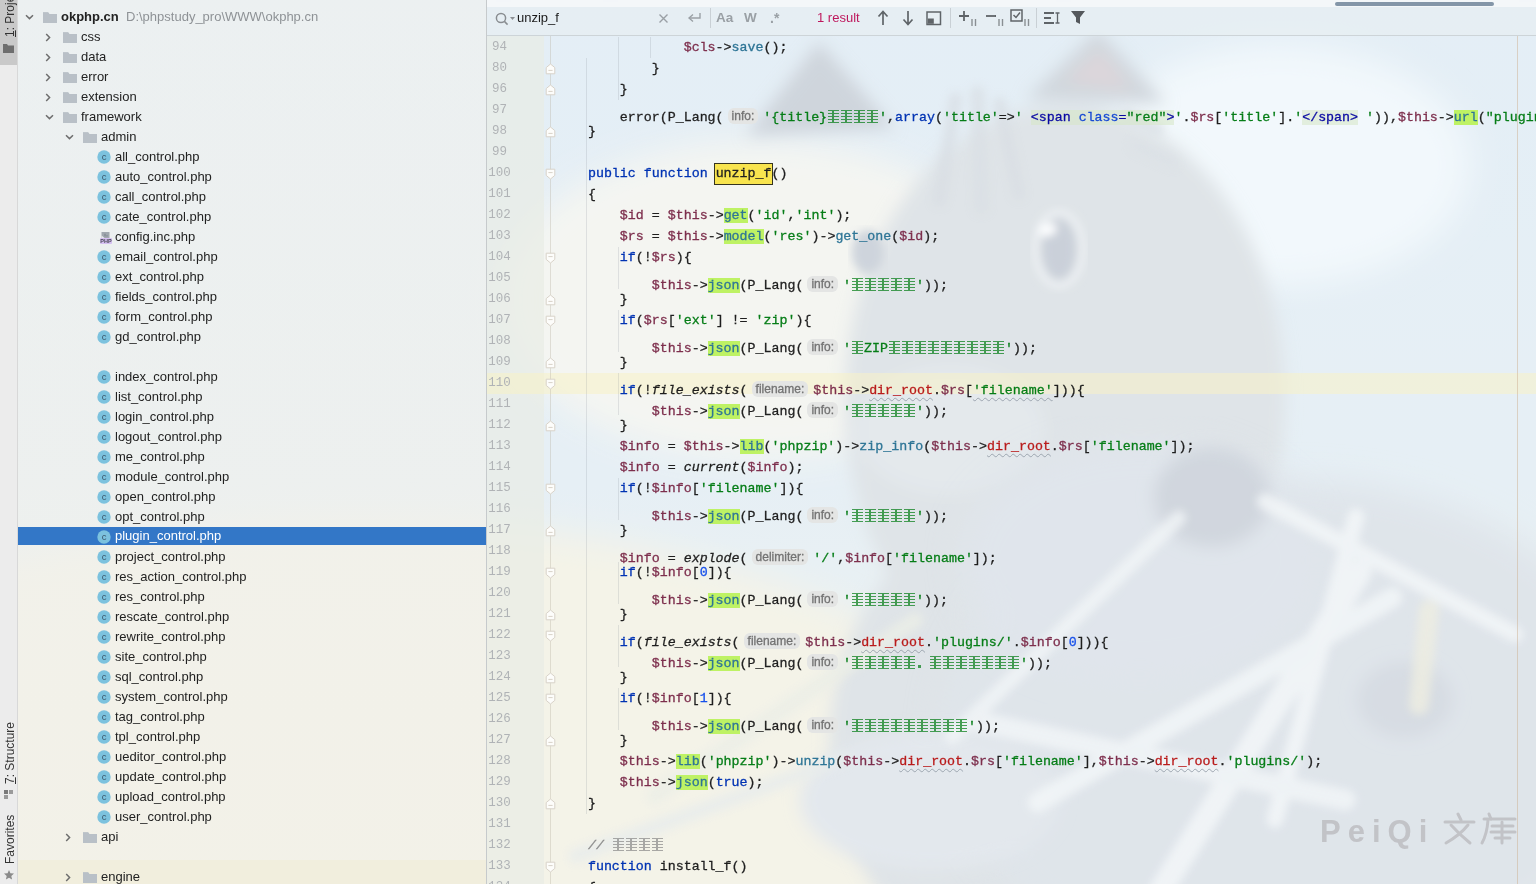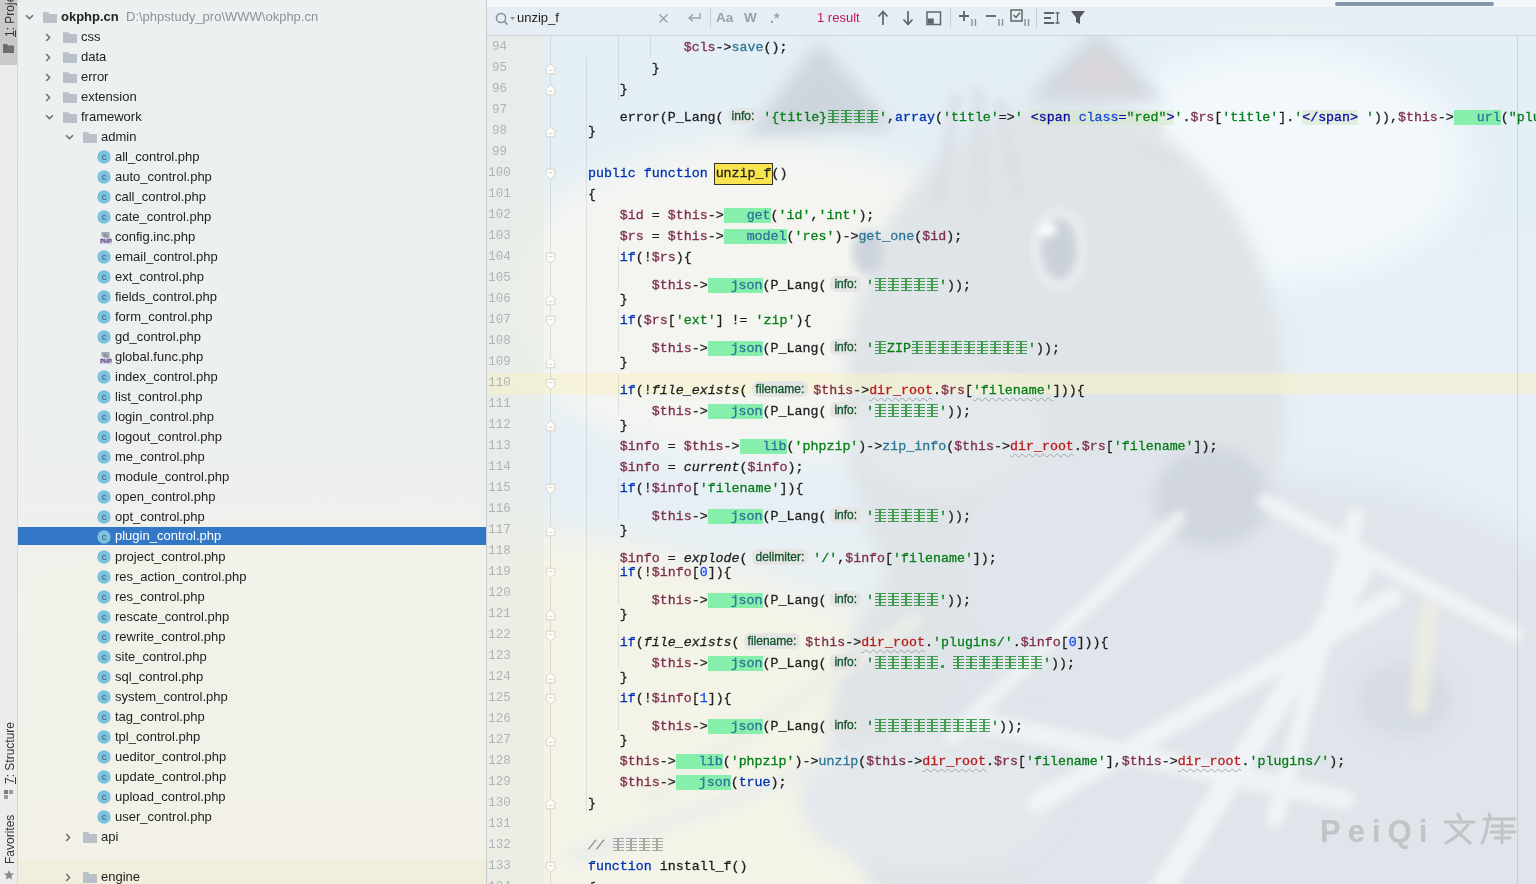--- a/index.html
+++ b/index.html
@@ -17,31 +17,31 @@
 #nums { position:absolute; left:0; top:1px; width:27px; text-align:right; color:#b0b3b6;
         font-family:"Liberation Mono",monospace; font-size:12.5px; }
 #nums div { height:21px; line-height:21px;text-align:center; }
 #code { position:absolute; left:70px; top:1px; font-family:"Liberation Mono",monospace; font-size:13.3px;
         color:#1f1f1f; white-space:pre; -webkit-text-stroke:0.3px; }
 .cl { height:21px; line-height:21px; }
 .k { color:#0033b3; }
 .s { color:#067d17; }
 .v { color:#7d2f4d; }
 .m { color:#2e7596; }
-.mh { color:#2e7596; background:#86efac;padding-left:23px; }
+.mh { color:#2e7596; background:#bef264; }
 .f { color:#b91c1c; text-decoration:underline wavy rgba(150,160,170,0.9) 1px; text-underline-offset:3px; }
 .wv { text-decoration:underline wavy rgba(150,160,170,0.9) 1px; text-underline-offset:3px; }
 .i { font-style:italic; }
 .n { color:#1750eb; }
 .c { color:#8a8a8a; font-style:italic; }
 .inj { background:rgba(213,232,197,0.55); color:#0b0ba3; }
 .tg { color:#0b0ba3; }
 .at { color:#174ad4; }
 .hl { background:#f8e44e; border:1px solid #35341f; padding:2px 1px 3px; margin:0 -2px; }
-.h { display:inline-block; background:#e4e5e4; color:#14532d; border-radius:6px; font-family:"Liberation Sans",sans-serif;
+.h { display:inline-block; background:#e4e5e4; color:#737373; border-radius:6px; font-family:"Liberation Sans",sans-serif;
      font-size:12px; line-height:16px; padding:0 4px; margin:8px 5px 0 4px; vertical-align:1px; }
 .z { display:inline-block; width:11px; height:12.5px; margin:0 1px; vertical-align:-1.5px; opacity:0.72;
      background:repeating-linear-gradient(180deg, currentColor 0 1.2px, transparent 1.2px 2.9px),
                 linear-gradient(90deg, transparent 0 4.5px, currentColor 4.5px 6px, transparent 6px 100%); }
 .zc { background:linear-gradient(currentColor,currentColor) 1px 9px/3px 3px no-repeat !important; }
 
 
 #fb { position:absolute; left:486px; top:0; width:1050px; height:36px; background:rgba(231,239,243,0.92);
       border-bottom:1px solid #cdd4d8; }
 #fb .t { position:absolute; top:0; height:36px; line-height:36px; }
@@ -139,21 +139,21 @@
   <rect x="1519" y="0" width="17" height="2" fill="#b9a3dc"></rect>
 </svg>
 
 <div id="ed">
   <div id="gbg"></div>
   <div id="cur"></div>
   <div id="foldline"></div>
       <div id="marginline"></div>
   <div id="nums">
         <div>94</div>
-        <div>95</div>
+        <div>80</div>
         <div>96</div>
         <div>97</div>
         <div>98</div>
         <div>99</div>
         <div>100</div>
         <div>101</div>
         <div>102</div>
         <div>103</div>
         <div>104</div>
         <div>105</div>
@@ -508,32 +508,20 @@
       </div>
 <div class="trow" style="top:327px">
         <span class="ic" style="left:79px;top:3px">
           <svg width="14" height="14" viewBox="0 0 14 14">
             <circle cx="7" cy="7" r="6.7" fill="#7cc2de"></circle>
             <text x="7" y="10.4" text-anchor="middle" font-family="Liberation Sans" font-size="9.5" fill="#39576b">c</text>
           </svg>
         </span>
         <span class="tx" style="left:97px">gd_control.php</span>
       </div>
-<div class="trow" style="top:347px">
-        <span class="ic" style="left:79px;top:2px">
-          <svg width="16" height="15" viewBox="0 0 16 15">
-            <path d="M4.5,3 h8 v6 h-8 z" fill="#a0a7ae"></path>
-            <path d="M4.5,6.5 l3,2.5 h-3 z" fill="#e8eaec"></path>
-            <path d="M7,4.8 h2 v1.5 h2 v1.2 h-4 z" fill="#8b939b"></path>
-            <rect x="3" y="9" width="12" height="6" rx="1" fill="#d6c0f2"></rect>
-            <text x="9" y="13.7" text-anchor="middle" font-family="Liberation Sans" font-weight="bold" font-size="5.5" fill="#4a4a55">PHP</text>
-          </svg>
-        </span>
-        <span class="tx" style="left:97px">global.func.php</span>
-      </div>
 <div class="trow" style="top:367px">
         <span class="ic" style="left:79px;top:3px">
           <svg width="14" height="14" viewBox="0 0 14 14">
             <circle cx="7" cy="7" r="6.7" fill="#7cc2de"></circle>
             <text x="7" y="10.4" text-anchor="middle" font-family="Liberation Sans" font-size="9.5" fill="#39576b">c</text>
           </svg>
         </span>
         <span class="tx" style="left:97px">index_control.php</span>
       </div>
 <div class="trow" style="top:387px">

